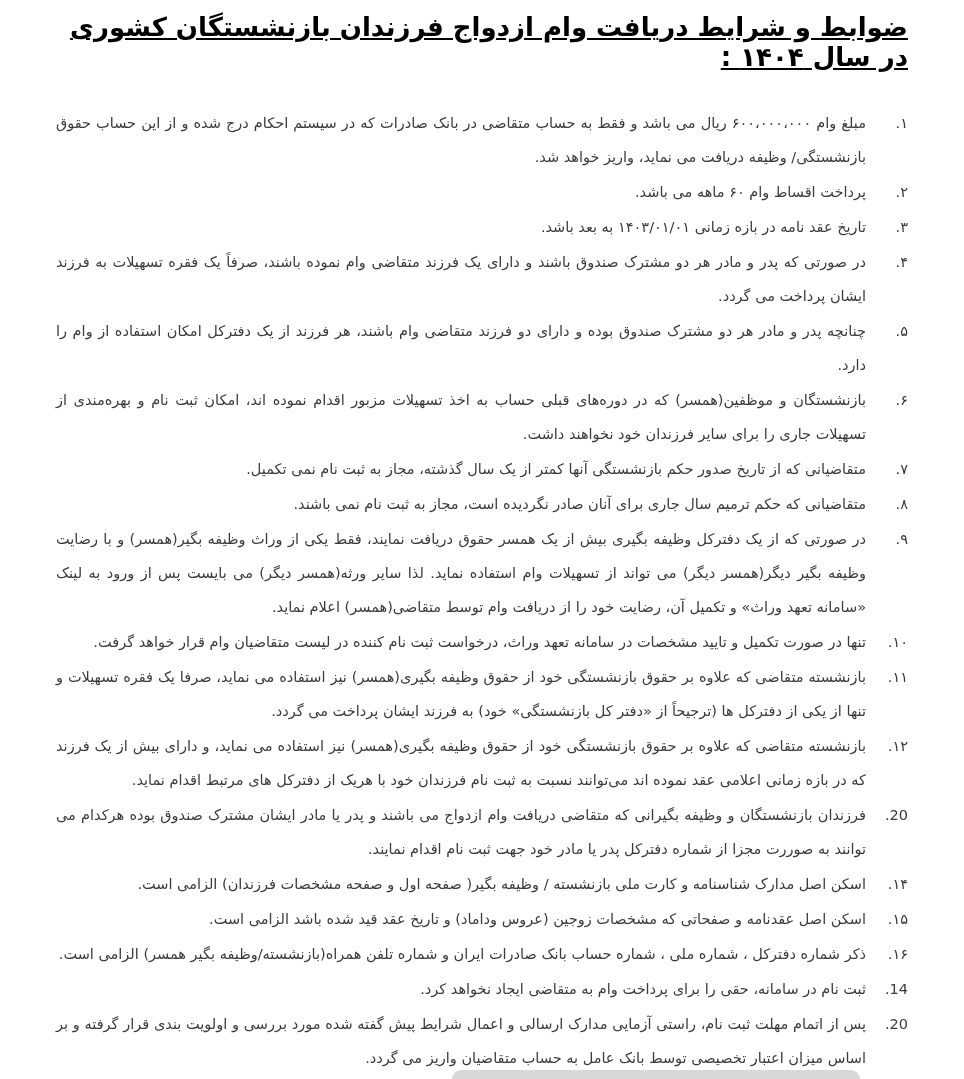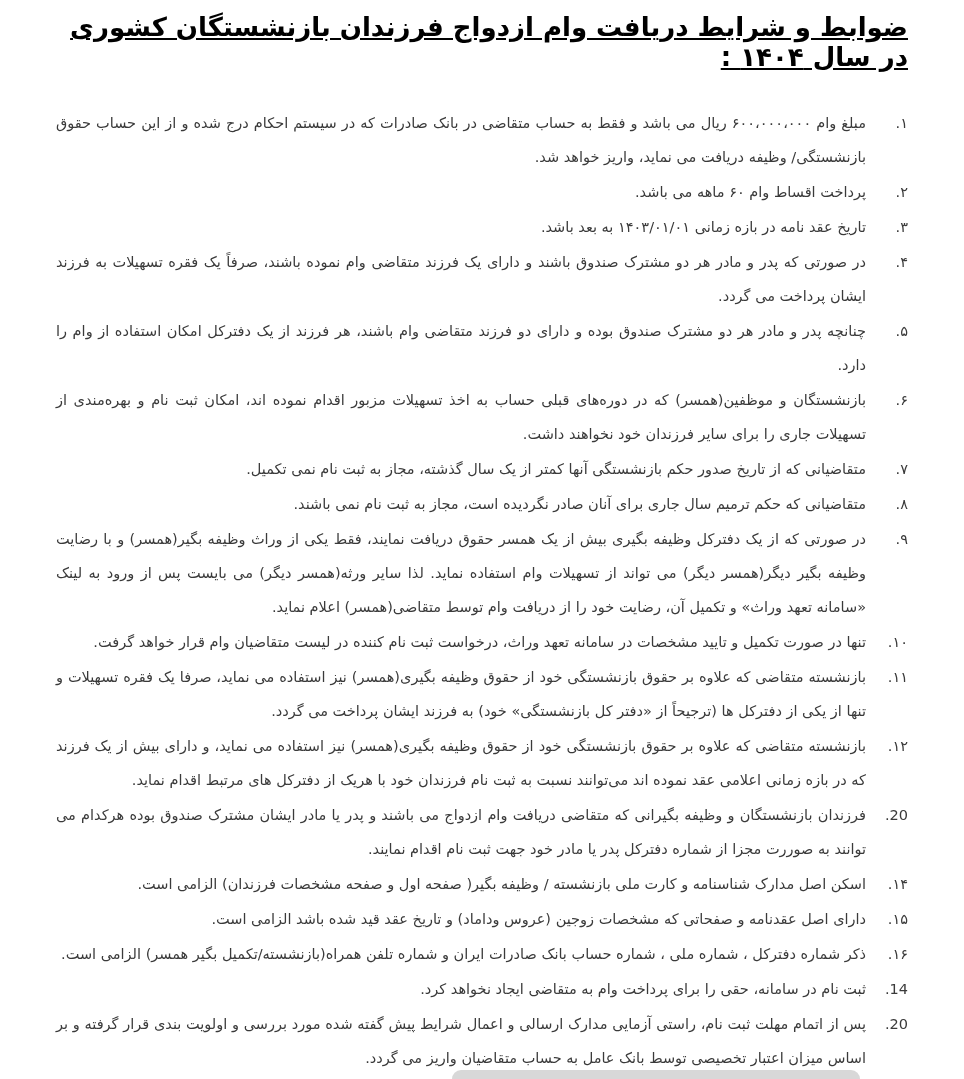--- a/index.html
+++ b/index.html
@@ -134,26 +134,26 @@
     <span class="txt">فرزندان بازنشستگان و وظیفه بگیرانی که متقاضی دریافت وام ازدواج می باشند و پدر یا مادر ایشان مشترک صندوق بوده هرکدام می توانند به صوررت مجزا از شماره دفترکل پدر یا مادر خود جهت ثبت نام اقدام نمایند.</span>
   </li>
 
   <li class="item">
     <span class="num">۱۴.</span>
     <span class="txt">اسکن اصل مدارک شناسنامه و کارت ملی بازنشسته / وظیفه بگیر( صفحه اول و صفحه مشخصات فرزندان) الزامی است.</span>
   </li>
 
   <li class="item">
     <span class="num">۱۵.</span>
-    <span class="txt">دارای اصل عقدنامه و صفحاتی که مشخصات زوجین (عروس وداماد) و تاریخ عقد قید شده باشد الزامی است.</span>
+    <span class="txt">اسکن اصل عقدنامه و صفحاتی که مشخصات زوجین (عروس وداماد) و تاریخ عقد قید شده باشد الزامی است.</span>
   </li>
 
   <li class="item">
     <span class="num">۱۶.</span>
-    <span class="txt">ذکر شماره دفترکل ، شماره ملی ، شماره حساب بانک صادرات ایران و شماره تلفن همراه(بازنشسته/تکمیل بگیر همسر) الزامی است.</span>
+    <span class="txt">ذکر شماره دفترکل ، شماره ملی ، شماره حساب بانک صادرات ایران و شماره تلفن همراه(بازنشسته/وظیفه بگیر همسر) الزامی است.</span>
   </li>
 
   <li class="item">
     <span class="num">14.</span>
     <span class="txt">ثبت نام در سامانه، حقی را برای پرداخت وام به متقاضی ایجاد نخواهد کرد.</span>
   </li>
 
   <li class="item">
     <span class="num">20.</span>
     <span class="txt">پس از اتمام مهلت ثبت نام، راستی آزمایی مدارک ارسالی و اعمال شرایط پیش گفته شده مورد بررسی و اولویت بندی قرار گرفته و بر اساس میزان اعتبار تخصیصی توسط بانک عامل به حساب متقاضیان واریز می گردد.</span>

